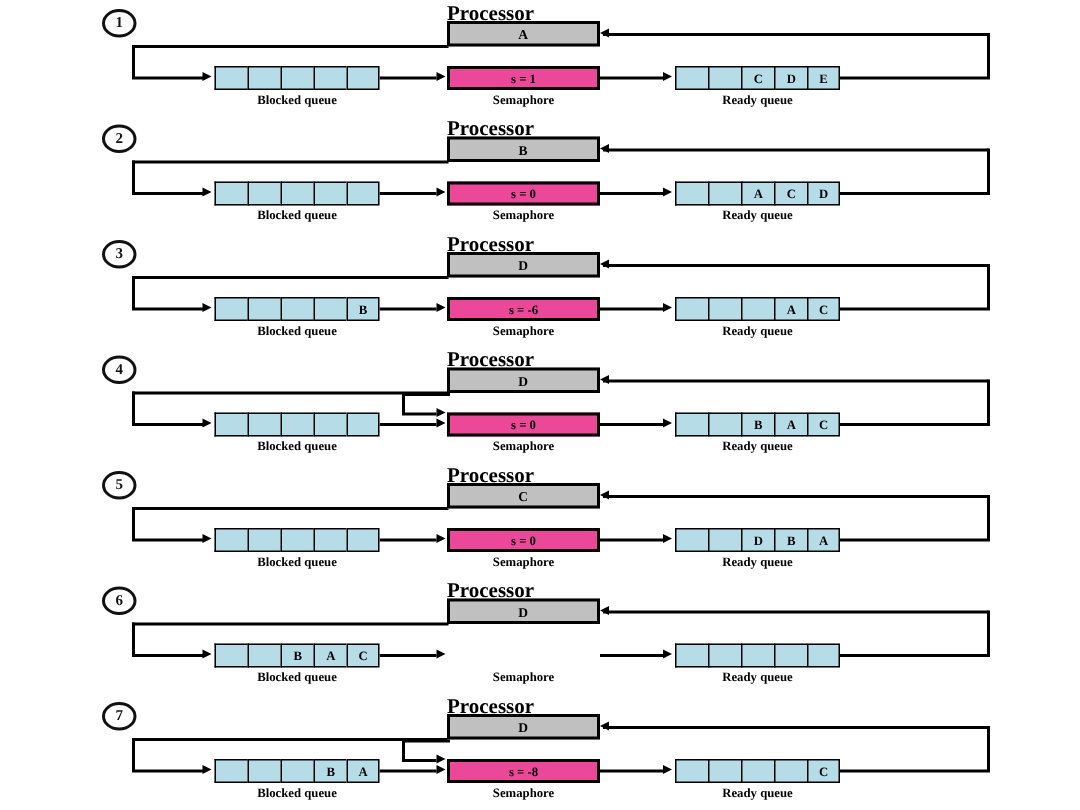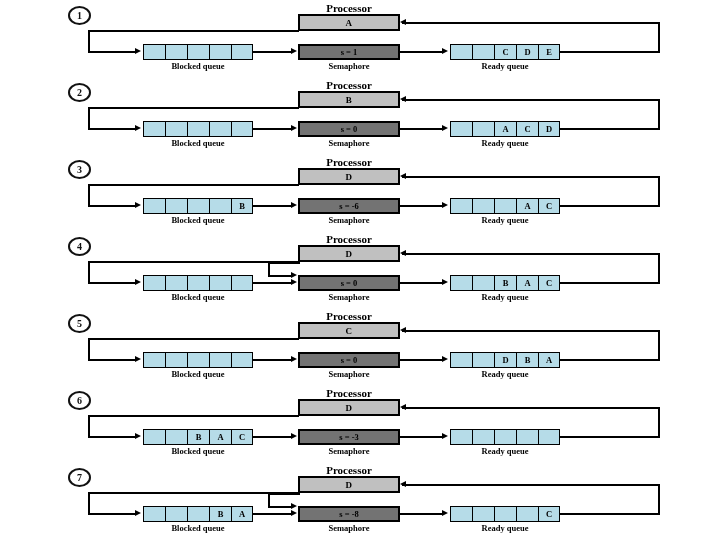--- a/index.html
+++ b/index.html
@@ -24,25 +24,25 @@
   
   .proc-box{
     position:absolute;left:298px;top:14px;width:102px;height:17px;
     background:#c0c0c0;border:2px solid #000;
     box-sizing:border-box;
     display:flex;align-items:center;justify-content:center;
     font-size:9px;font-weight:bold;color:#000;letter-spacing:.5px;
   }
   .proc-label{
     position:absolute;left:298px;top:2px;width:102px;
-    text-align:center;font-size:11px;font-weight:bold;color:#000;
+    text-align:left;font-size:14px;font-weight:bold;color:#000;
   }
   .sem-box{
     position:absolute;left:298px;top:44px;width:102px;height:16px;
-    background:#737373;border:2px solid #000;
+    background:#ec4899;border:2px solid #000;
     box-sizing:border-box;
     display:flex;align-items:center;justify-content:center;
     font-size:8.5px;font-weight:bold;color:#000;
   }
   .sem-label{
     position:absolute;left:298px;top:61px;width:102px;
     text-align:center;font-size:8.5px;font-weight:bold;color:#000;
   }
 
   
@@ -275,21 +275,20 @@
       <div class="ln h" style="left:88px;top:30px;width:211px;"></div>
       <div class="ln v" style="left:88px;top:30px;height:22px;"></div>
       <div class="ln h" style="left:88px;top:51px;width:48px;"></div>
       <div class="arrow right" style="left:135px;top:48px;"></div>
       <div class="ln h" style="left:253px;top:51px;width:38px;"></div>
       <div class="arrow right" style="left:291px;top:48px;"></div>
       <div class="ln h" style="left:400px;top:51px;width:43px;"></div>
       <div class="arrow right" style="left:442px;top:48px;"></div>
       <div class="proc-label">Processor</div>
       <div class="proc-box">D</div>
-      <div class="sem-box">s = -3</div>
       <div class="sem-label">Semaphore</div>
       <div class="queue q-blocked">
         <div class="cell"></div>
         <div class="cell"></div>
         <div class="cell">B</div>
         <div class="cell">A</div>
         <div class="cell">C</div>
       </div>
       <div class="q-label blocked">Blocked queue</div>
       <div class="queue q-ready">

